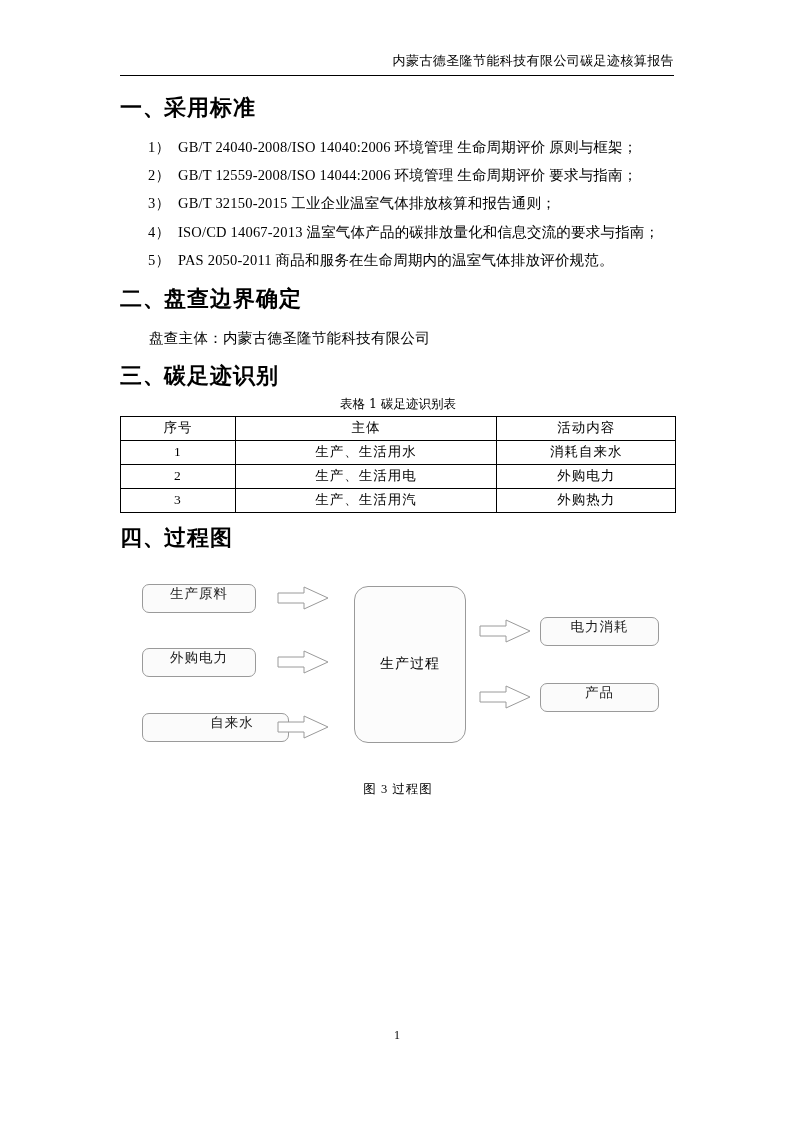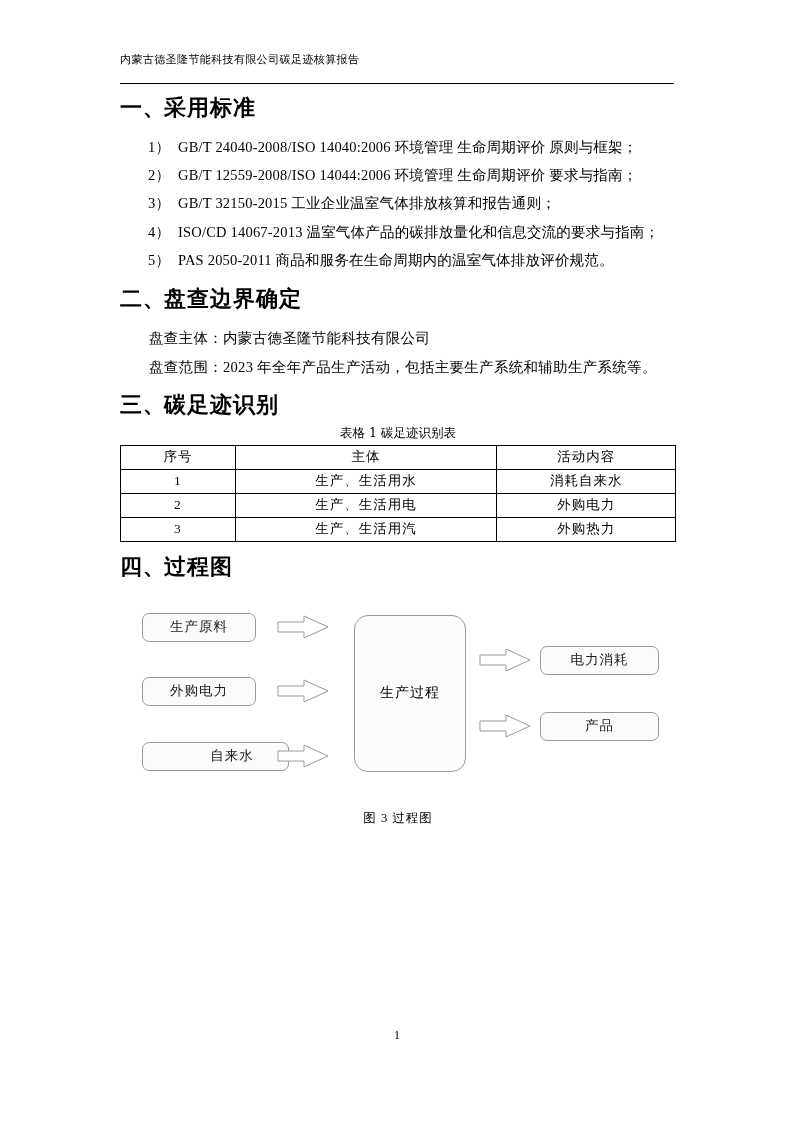--- a/index.html
+++ b/index.html
@@ -21,25 +21,25 @@
     height: 1123px;
     box-sizing: border-box;
     padding: 0;
   }
   
   .header {
     position: absolute;
     top: 52px;
     left: 120px;
     width: 554px;
-    text-align: left;
-    font-size: 11px;
+    text-align: right;
+    font-size: 13px;
     font-family: "DejaVu Serif", "Liberation Serif", serif;
     letter-spacing: 0.4px;
-    padding-bottom: 16px;
+    padding-bottom: 5px;
     border-bottom: 1px solid #000;
   }
   
   .content {
     position: absolute;
     top: 93px;
     left: 120px;
     width: 556px;
   }
   h2.sec {
@@ -112,21 +112,21 @@
   }
   .node {
     position: absolute;
     border: 1px solid #9a9a9a;
     border-radius: 7px;
     background: #fbfbfb;
     font-size: 13.5px;
     font-family: "DejaVu Sans", "Liberation Sans", sans-serif;
     color: #1a1a1a;
     display: flex;
-    align-items: center;
+    align-items: flex-start;
     justify-content: center;
     letter-spacing: 1px;
     box-shadow: 0 0 0 0 rgba(0,0,0,0);
   }
   .node.small { width: 112px; height: 27px; }
   .proc {
     position: absolute;
     left: 234px;
     top: 18px;
     width: 110px;
@@ -177,21 +177,20 @@
       <li><span class="mark">4）</span><span>ISO/CD 14067-2013 温室气体产品的碳排放量化和信息交流的要求与指南；</span></li>
       <li><span class="mark">5）</span><span>PAS 2050-2011 商品和服务在生命周期内的温室气体排放评价规范。</span></li>
     </ol>
 
     <div style="height:10px"></div>
     <h2 class="sec">
       <span class="num">二、</span><span>盘查边界确定</span>
     </h2>
     <div class="gap-after-h"></div>
     <p class="para">盘查主体：内蒙古德圣隆节能科技有限公司</p>
-    <p class="para">盘查范围：2023 年全年产品生产活动，包括主要生产系统和辅助生产系统等。</p>
 
     <div style="height:8px"></div>
     <h2 class="sec">
       <span class="num">三、</span><span>碳足迹识别</span>
     </h2>
     <div class="tbl-caption">表格 1 碳足迹识别表</div>
     <table class="ft">
       <colgroup>
           <col class="c1">
           <col class="c2">

